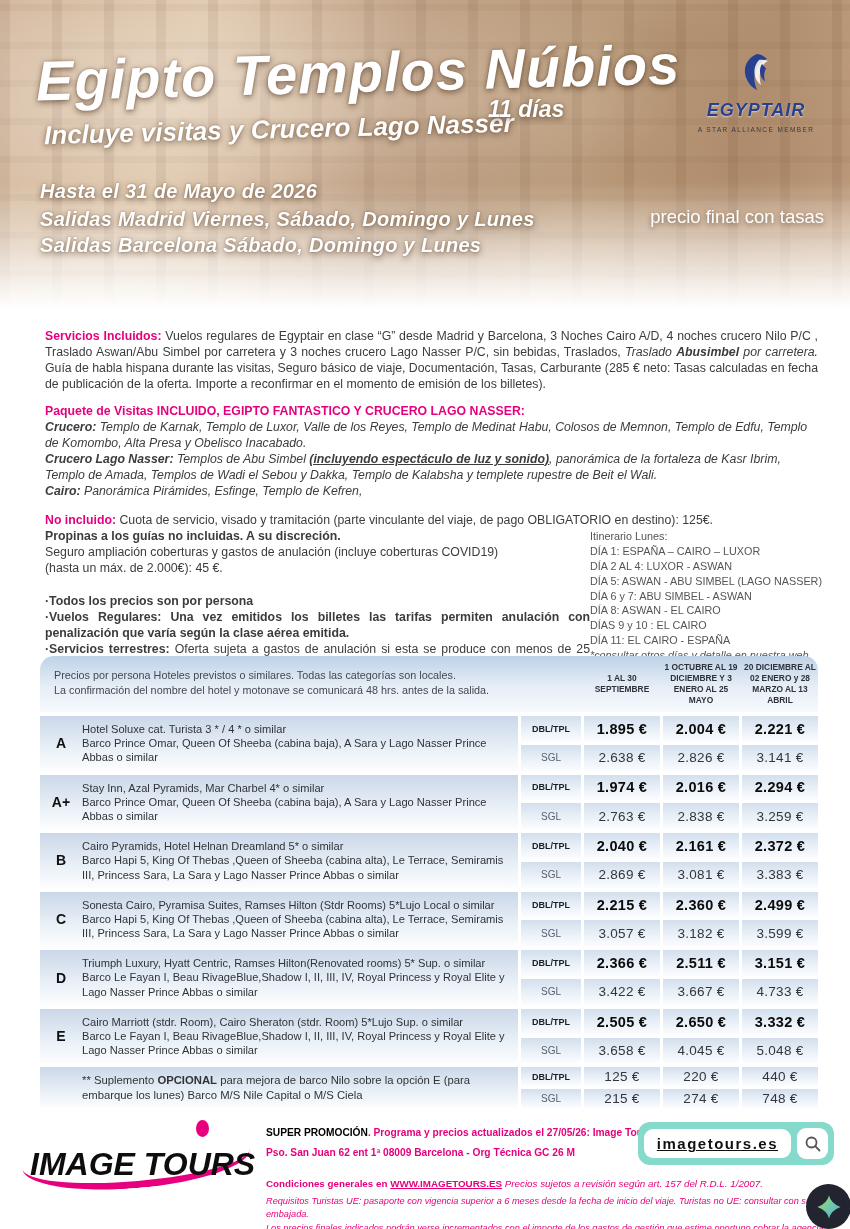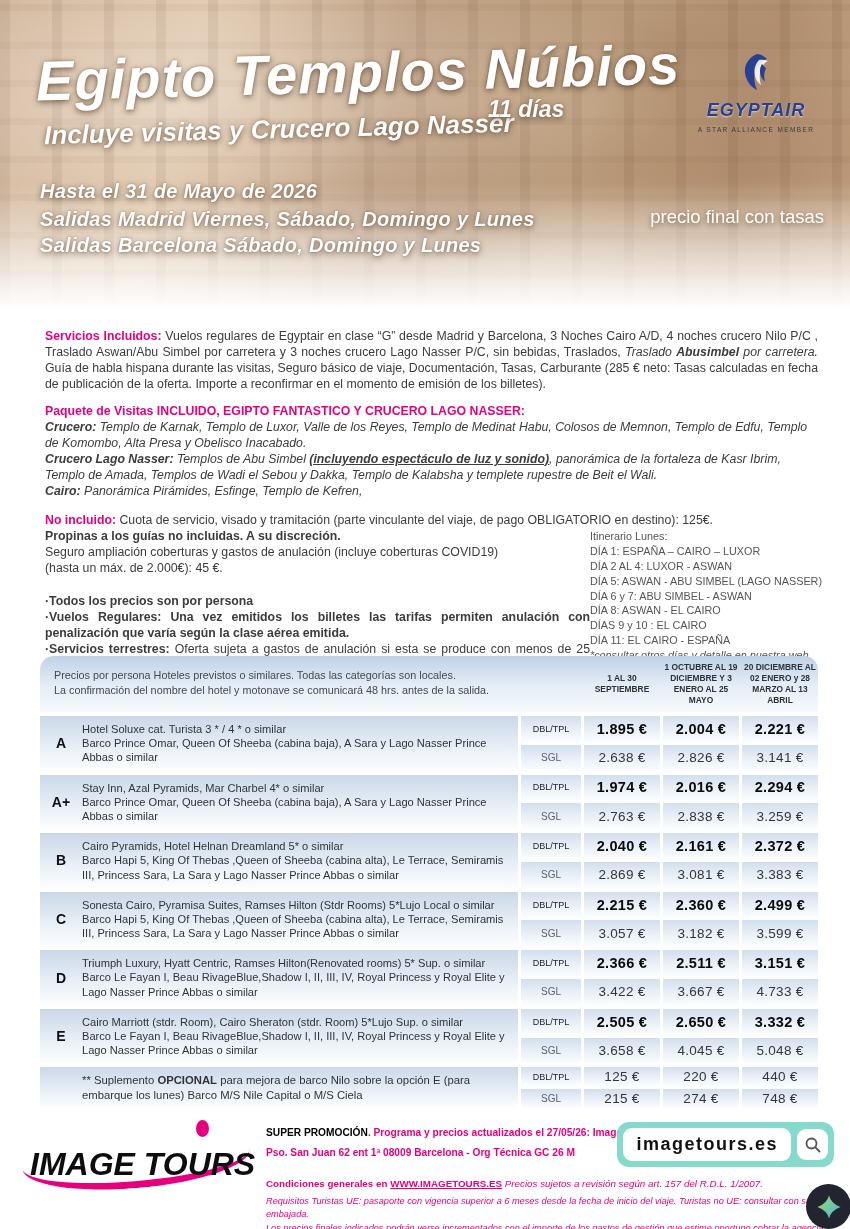--- a/index.html
+++ b/index.html
@@ -70,21 +70,21 @@
 
   .trow { display:flex; gap:3px; margin-bottom:4px; }
   .lband { width:478px; display:flex; background:linear-gradient(180deg,#cbd8e9 0%,#eef4f9 70%,#fcfdfe 100%); }
   .cat { width:42px; display:flex; align-items:center; justify-content:center;
     font-weight:bold; font-size:14px; color:#101010; }
   .desc { flex:1; padding:6px 10px 6px 0; font-size:11.1px; line-height:1.28; color:#303338;
     display:flex; flex-direction:column; justify-content:center; }
   .pgrid { flex:1; display:grid; grid-template-columns:60px 76px 76px 76px; grid-auto-rows:1fr; gap:3px; }
   .pc { display:flex; align-items:center; justify-content:center;
     background:linear-gradient(180deg,#d3dfee 0%,#f0f5fa 70%,#fbfdff 100%); }
-  .dlabel { font-size:9px; font-weight:normal; color:#1c1f26; }
+  .dlabel { font-size:9px; font-weight:bold; color:#1c1f26; }
   .slabel { font-size:10px; color:#596070; }
   .dval { font-size:14.5px; font-weight:bold; color:#0b0b0b; letter-spacing:.3px; }
   .sval { font-size:13.5px; color:#33363c; letter-spacing:.3px; }
   .sup .dval { font-weight:normal; font-size:13.5px; color:#33363c; }
   .sup .desc { font-size:11.3px; }
 
   
   .footer { position:absolute; left:0; top:1118px; width:850px; height:111px; }
   .logo-wrap { position:absolute; left:28px; top:14px; width:232px; height:64px; }
   .logo-text { position:absolute; left:2px; top:14px; font-size:32px; font-weight:bold; font-style:italic;
@@ -94,21 +94,21 @@
   .logo-dot { position:absolute; left:168px; top:-12px; width:13px; height:17px; border-radius:50%;
     background:#e6007e; }
   .promo { position:absolute; left:266px; top:8px; width:445px; font-size:10.2px; line-height:1.3; }
   .promo .row2 { margin-top:7px; }
   .cond { position:absolute; left:266px; top:60px; width:560px; font-size:9.8px; }
   .legal { position:absolute; left:266px; top:77px; width:565px; font-size:9.2px; line-height:1.45;
     font-style:italic; color:#e6007e; }
   .search { position:absolute; right:16px; top:4px; background:#86dacb; border-radius:12px;
     padding:6px; display:flex; gap:6px; align-items:center; }
   .search .host { background:#fff; border-radius:9px; padding:6px 13px; font-weight:bold;
-    font-size:18px; letter-spacing:1.5px; color:#111; }
+    font-size:15px; letter-spacing:1.5px; color:#111;text-decoration:underline; }
   .search .mag { background:#fff; border-radius:9px; width:31px; height:31px;
     display:flex; align-items:center; justify-content:center; }
 
   .float-icon { position:absolute; left:806px; top:1184px; width:45px; height:45px; border-radius:50%;
     background:#22252f; display:flex; align-items:center; justify-content:center; }
 </style>
 </head>
 <body>
 
 <div id="page">

